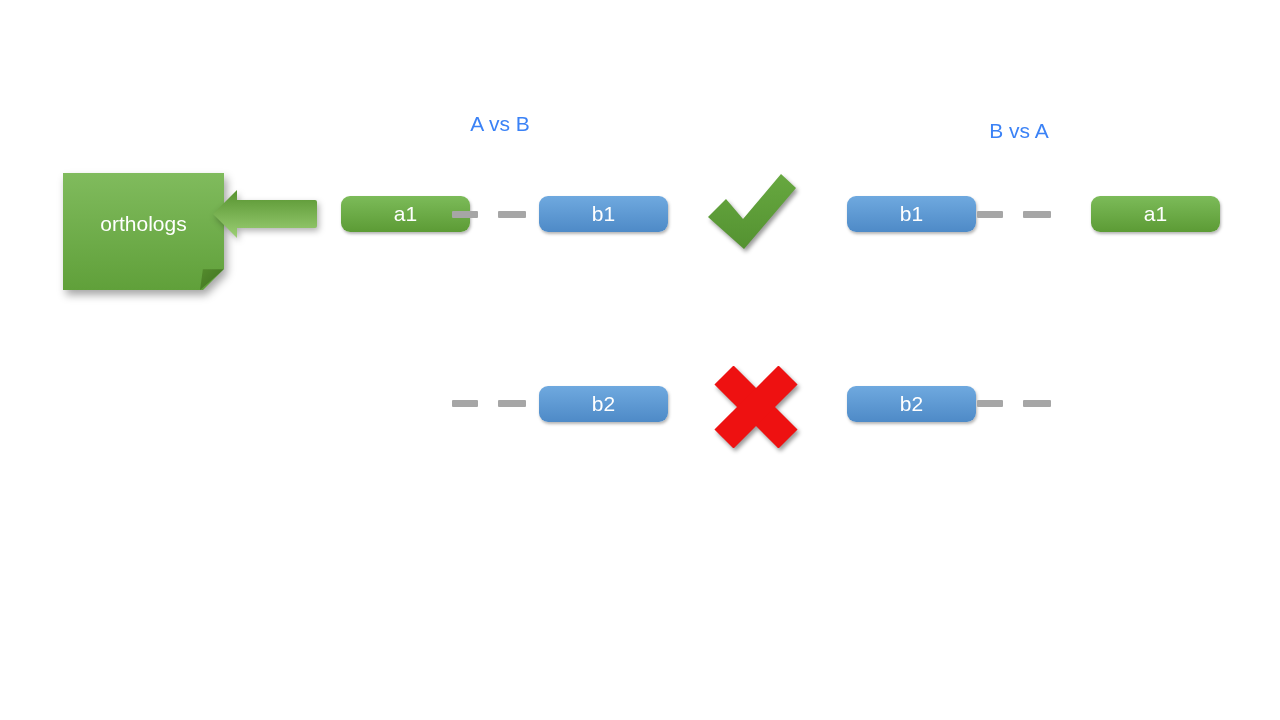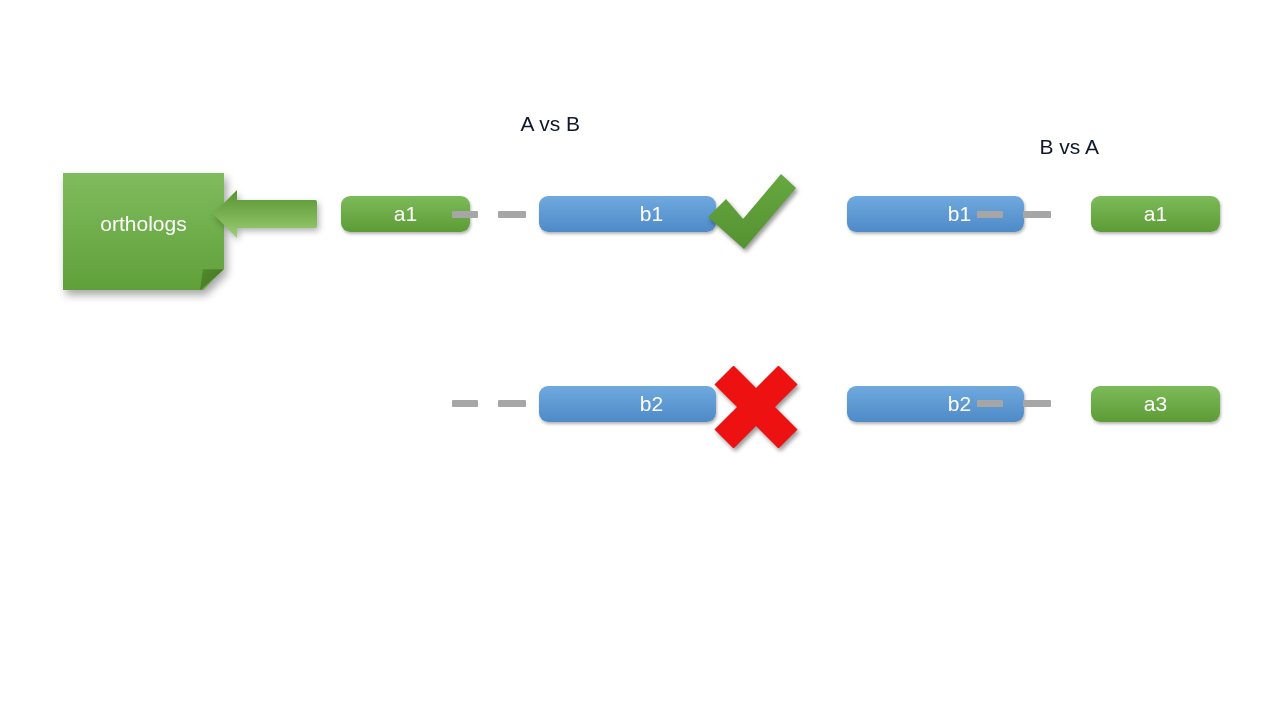--- a/index.html
+++ b/index.html
@@ -6,26 +6,26 @@
   .stage {
     position: relative;
     width: 1280px; height: 720px;
     background: #ffffff;
     font-family: "Liberation Sans", sans-serif;
     overflow: hidden;
   }
   .hdr {
     position: absolute;
     width: 160px;
-    text-align: right;
+    text-align: center;
     font-size: 21px;
-    color: #0f172a;
+    color: #3b82f6;
   }
   #hdr-left  { left: 420px; top: 112px; }
-  #hdr-right { left: 939px; top: 119px; margin-top: 16px; }
+  #hdr-right { left: 939px; top: 119px; }
 
   
   .note-wrap {
     position: absolute; left: 63px; top: 173px;
     width: 161px; height: 117px;
     filter: drop-shadow(3px 5px 4px rgba(0,0,0,0.35));
   }
   .note {
     width: 100%; height: 100%;
     background: linear-gradient(to bottom, #80bb5d, #60a03a);
@@ -52,21 +52,21 @@
   
   .gene {
     position: absolute;
     width: 129px; height: 36px;
     border-radius: 9px;
     display: flex; align-items: center; justify-content: center;
     color: #ffffff; font-size: 21px;
     box-shadow: 1px 2px 3px rgba(90,90,90,0.45);
   }
   .gene.green { background: linear-gradient(to bottom, #7cbb59, #5c9b35); margin-left: 19px; }
-  .gene.blue  { background: linear-gradient(to bottom, #6fa9df, #4e8ac7); padding-left: 48px; }
+  .gene.blue  { background: linear-gradient(to bottom, #6fa9df, #4e8ac7); }
 
   
   .dash {
     position: absolute; height: 7px;
     background: #a6a6a6; border-radius: 1px;
   }
 
   
   .verdict { position: absolute; filter: drop-shadow(2px 3px 2px rgba(0,0,0,0.4)); }
 </style>
@@ -138,17 +138,14 @@
       <line x1="10" y1="9" x2="74" y2="73" stroke="#ee1111" stroke-width="27"></line>
       <line x1="74" y1="9" x2="10" y2="73" stroke="#ee1111" stroke-width="27"></line>
     </svg>
   </div>
 
   <div class="gene blue" style="left:847px; top:386px;">
     <span>b2</span>
   </div>
   <div class="dash" style="left:977px; top:400px; width:26px;"></div>
   <div class="dash" style="left:1023px; top:400px; width:28px;"></div>
-  <div class="gene green" style="left:1072px; top:386px;">
-    <span>a3</span>
-  </div>
 
 </div>
 
 </body></html>

